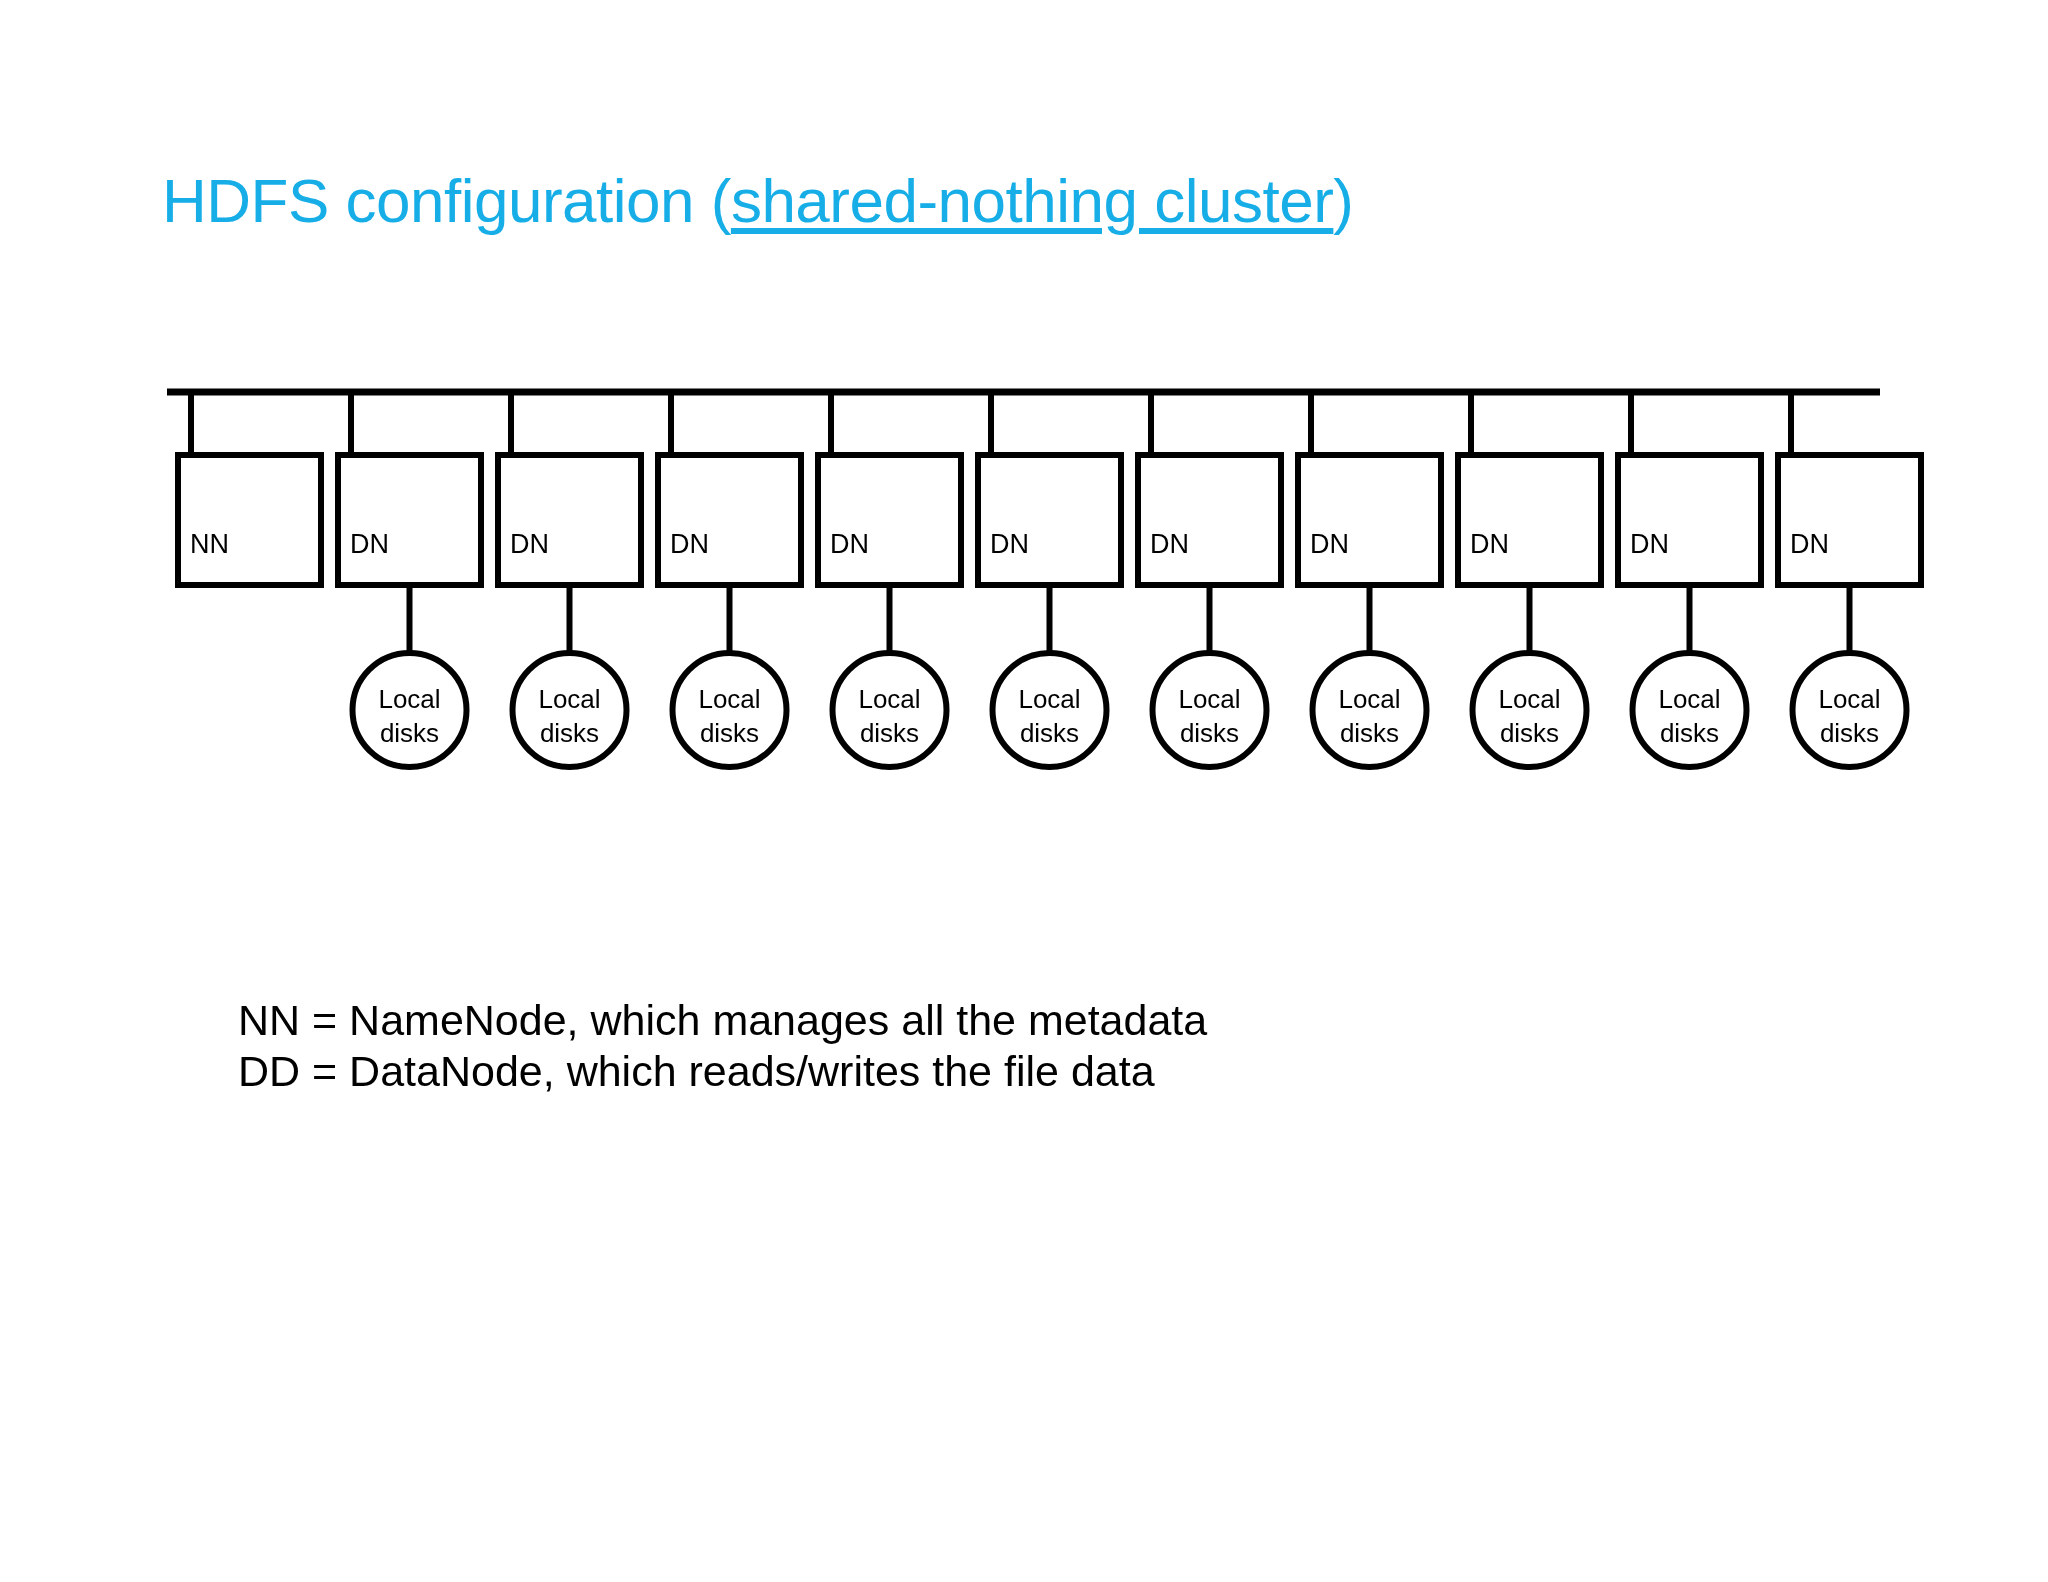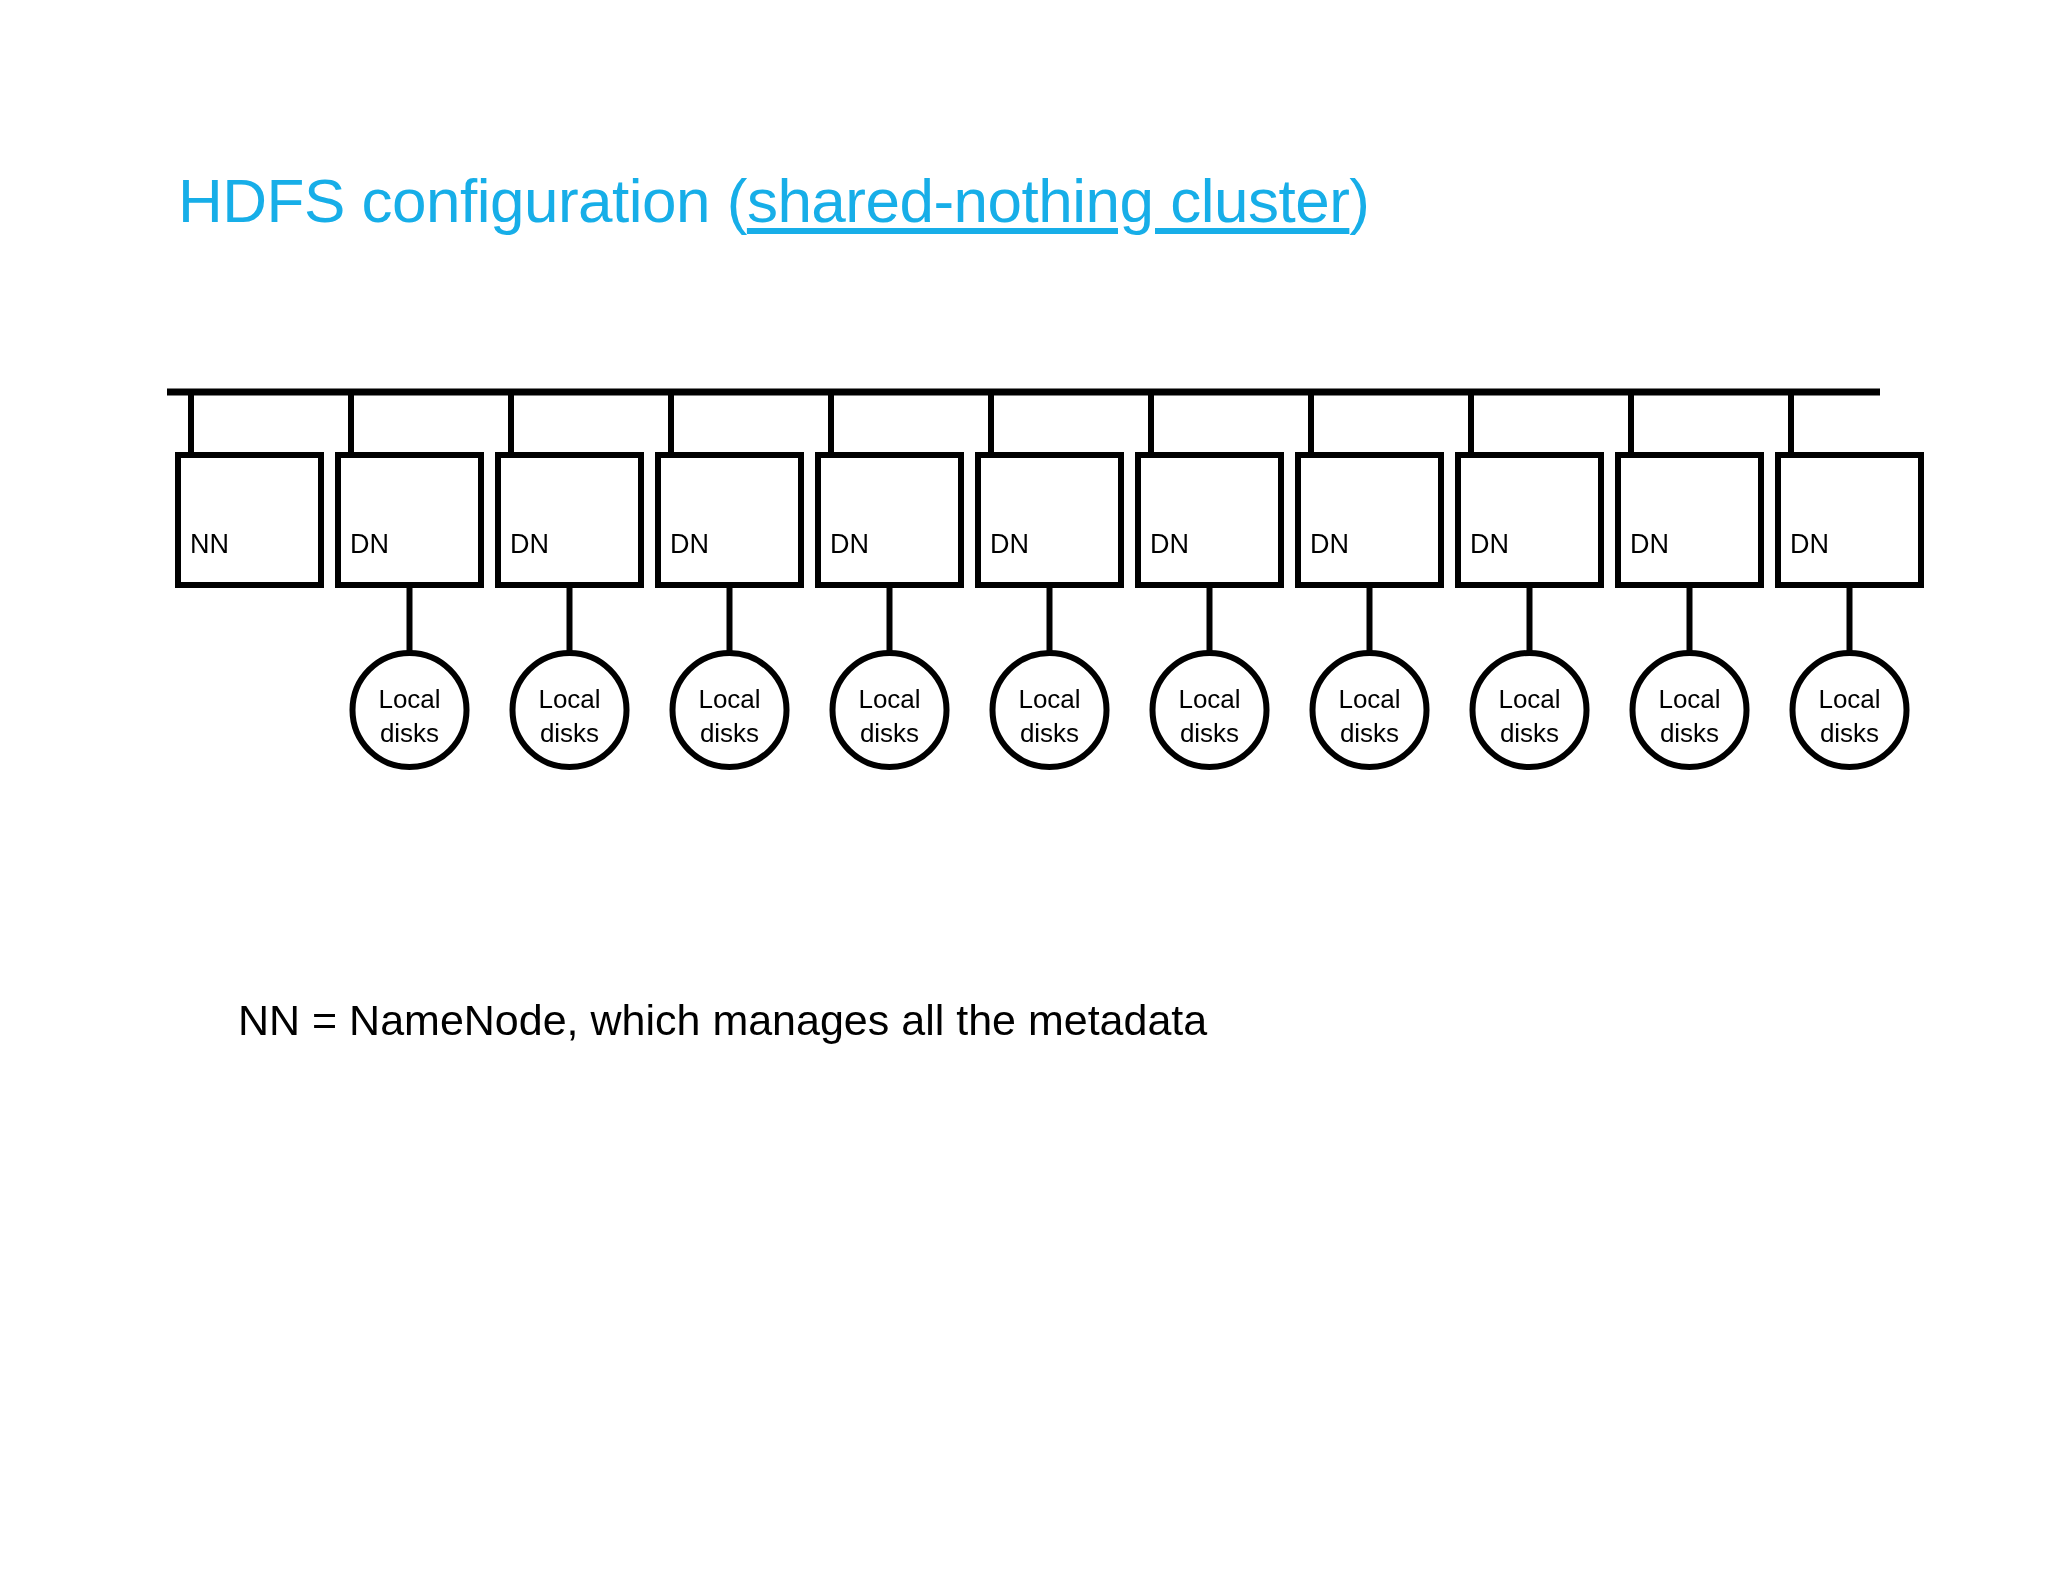--- a/index.html
+++ b/index.html
@@ -11,21 +11,21 @@
     width: 2048px;
     height: 1582px;
     position: relative;
     font-family: "Liberation Sans", sans-serif;
     overflow: hidden;
   }
 
   
   #slide-title {
     position: absolute;
-    left: 178px;
+    left: 162px;
     top: 168px;
     font-size: 62px;
     line-height: 1.05;
     color: #17AEE8;
     white-space: nowrap;
     letter-spacing: -0.5px;
   }
   #slide-title .plain { text-decoration: none; }
   #slide-title .underlined { text-decoration: underline; text-underline-offset: 6px; }
 
@@ -155,20 +155,21 @@
         <line x1="1849.5" y1="585" x2="1849.5" y2="653" stroke="#000000" stroke-width="6"></line>
         <circle cx="1849.5" cy="710" r="57" fill="#ffffff" stroke="#000000" stroke-width="6"></circle>
         <text x="1849.5" y="708" class="disk-label">Local</text>
         <text x="1849.5" y="742" class="disk-label">disks</text>
       </g>
   </svg>
 </div>
 
 <div id="legend">
   <div>NN = NameNode, which manages all the metadata</div>
+  <div>DD = DataNode, which reads/writes the file data</div>
 </div>
 
 <div id="footer">
 
   
 
   
 
   
   

